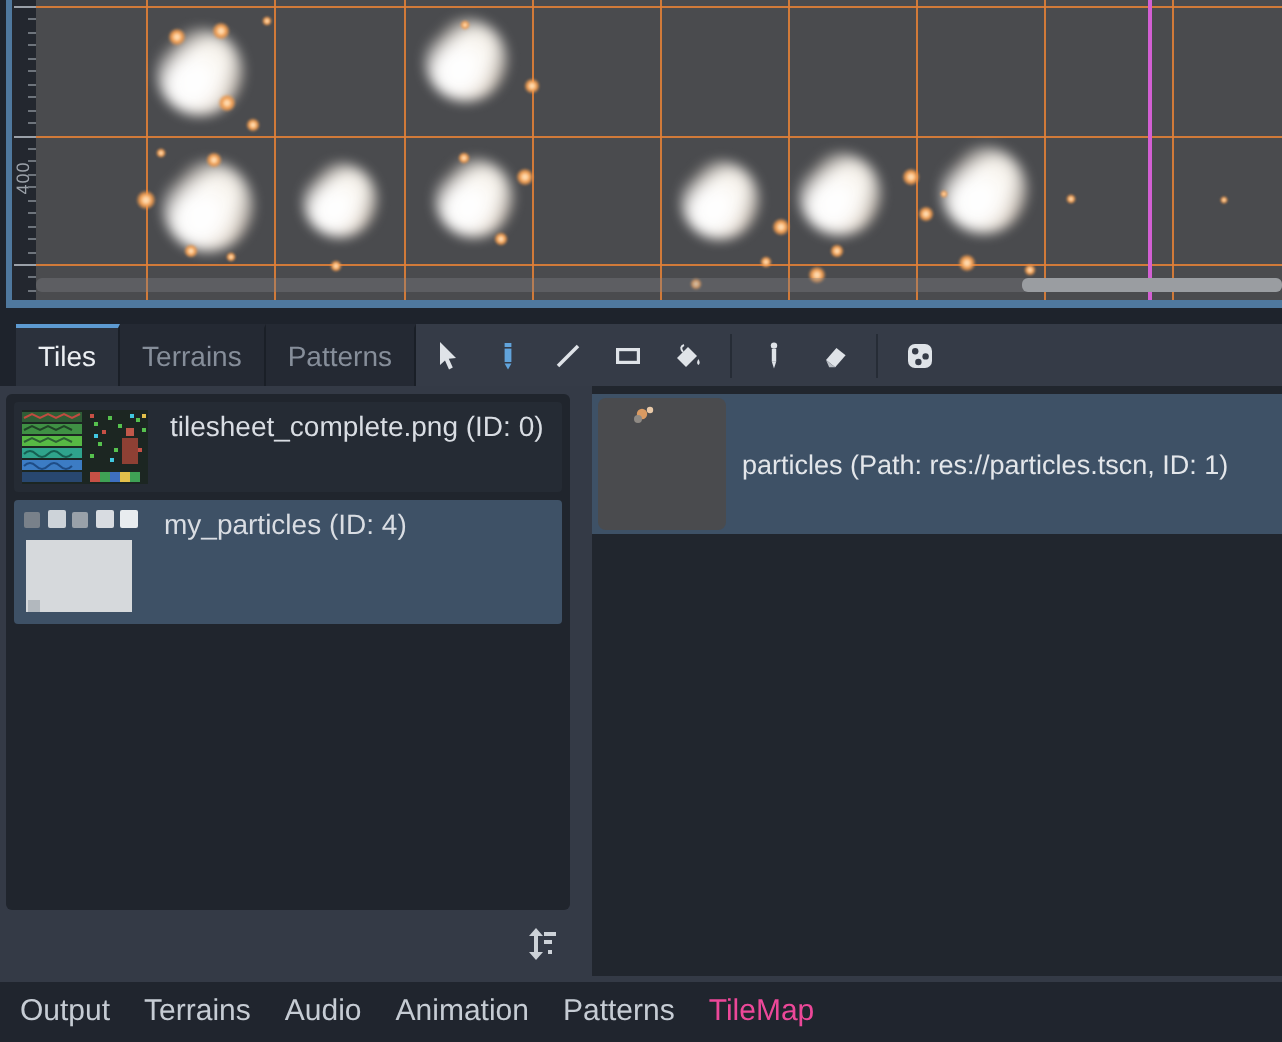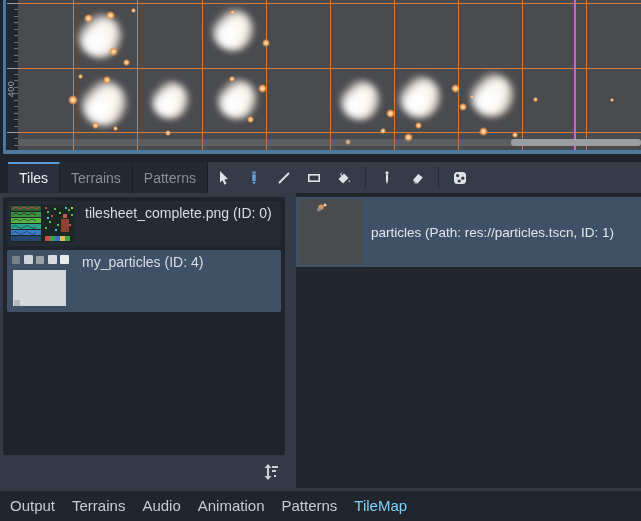--- a/index.html
+++ b/index.html
@@ -54,21 +54,21 @@
   .scene-item{position:relative;margin-top:4px;width:345px;height:70px;background:#3E5166;
               display:flex;align-items:center;}
   .scene-item svg{margin-left:3px;}
   .scene-item .label{font-size:13.5px;color:#E3E6EA;margin-left:8px;white-space:nowrap;}
 
   
   .bottom-sep{position:absolute;left:0;top:488px;width:641px;height:3px;background:#343A46;}
   .bottom-bar{position:absolute;left:0;top:491px;width:641px;height:30px;background:#20252E;
               display:flex;align-items:center;padding-left:10px;box-sizing:border-box;gap:17px;}
   .bb-item{font-size:15px;color:#C6CCD4;line-height:30px;}
-  .bb-item.active{color:#7dd3fc;}
+  .bb-item.active{color:#ec4899;}
 </style>
 </head>
 <body>
 
 <div class="stage">
 
   <div class="viewport">
     <div class="canvas">
         <div class="vline" style="left: 55px;"></div>
         <div class="vline" style="left: 119px;"></div>

